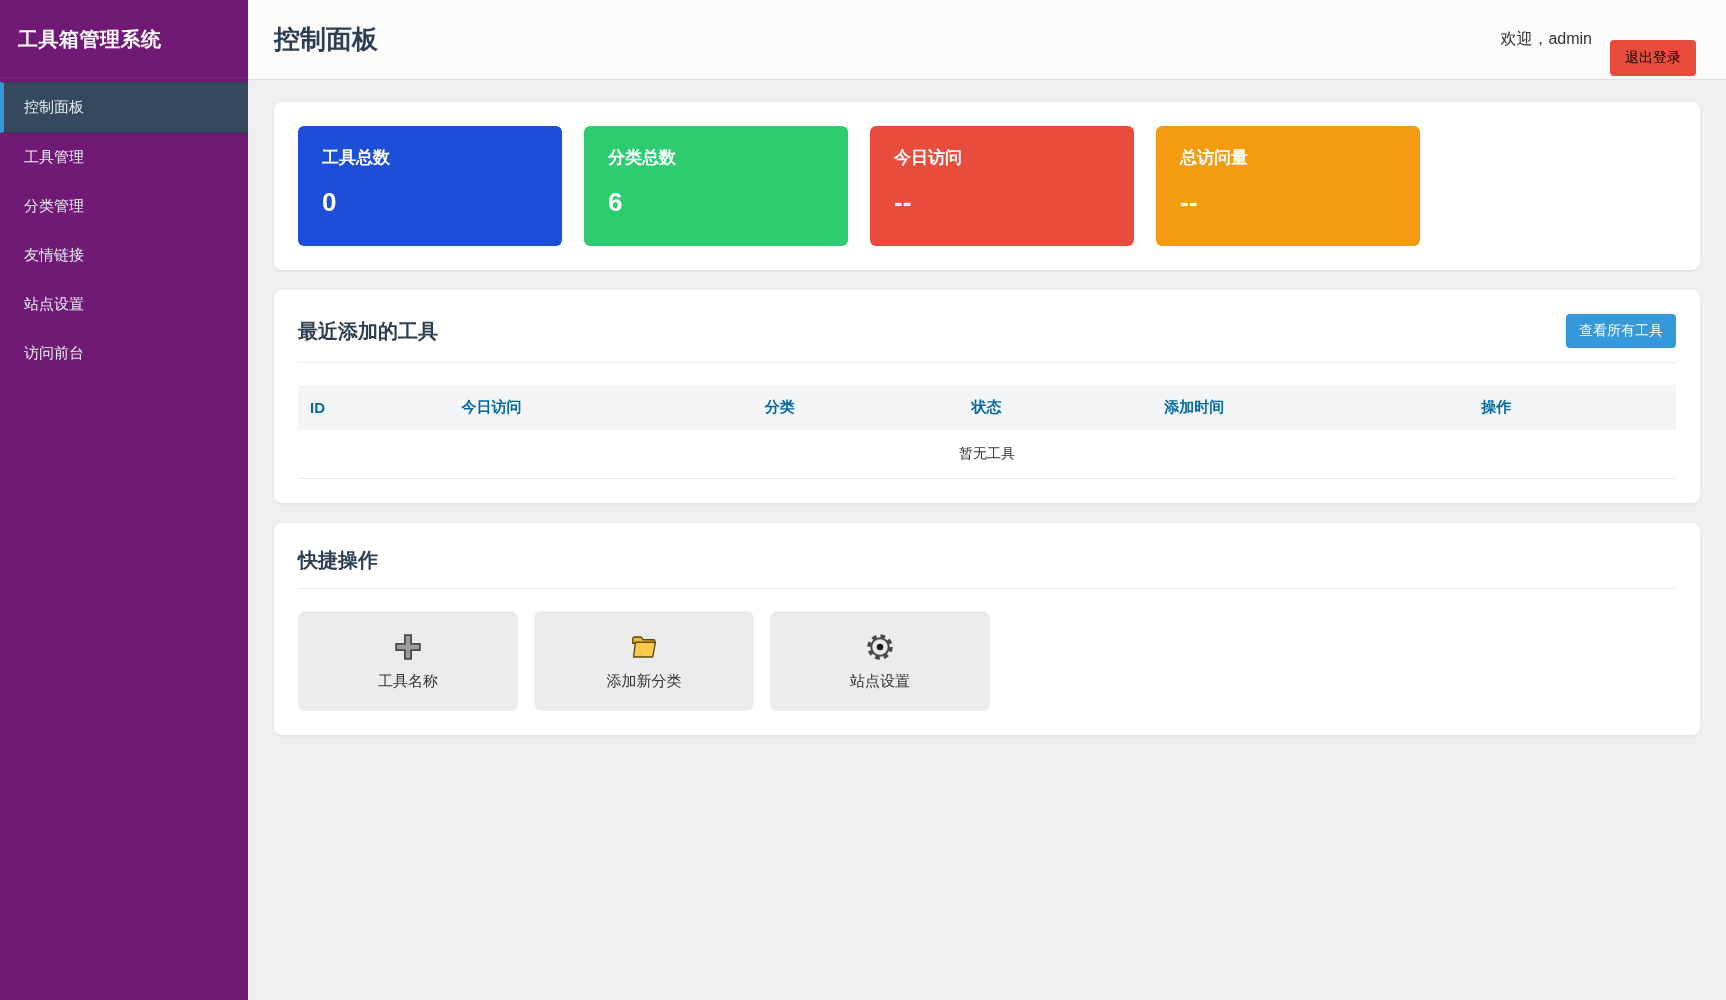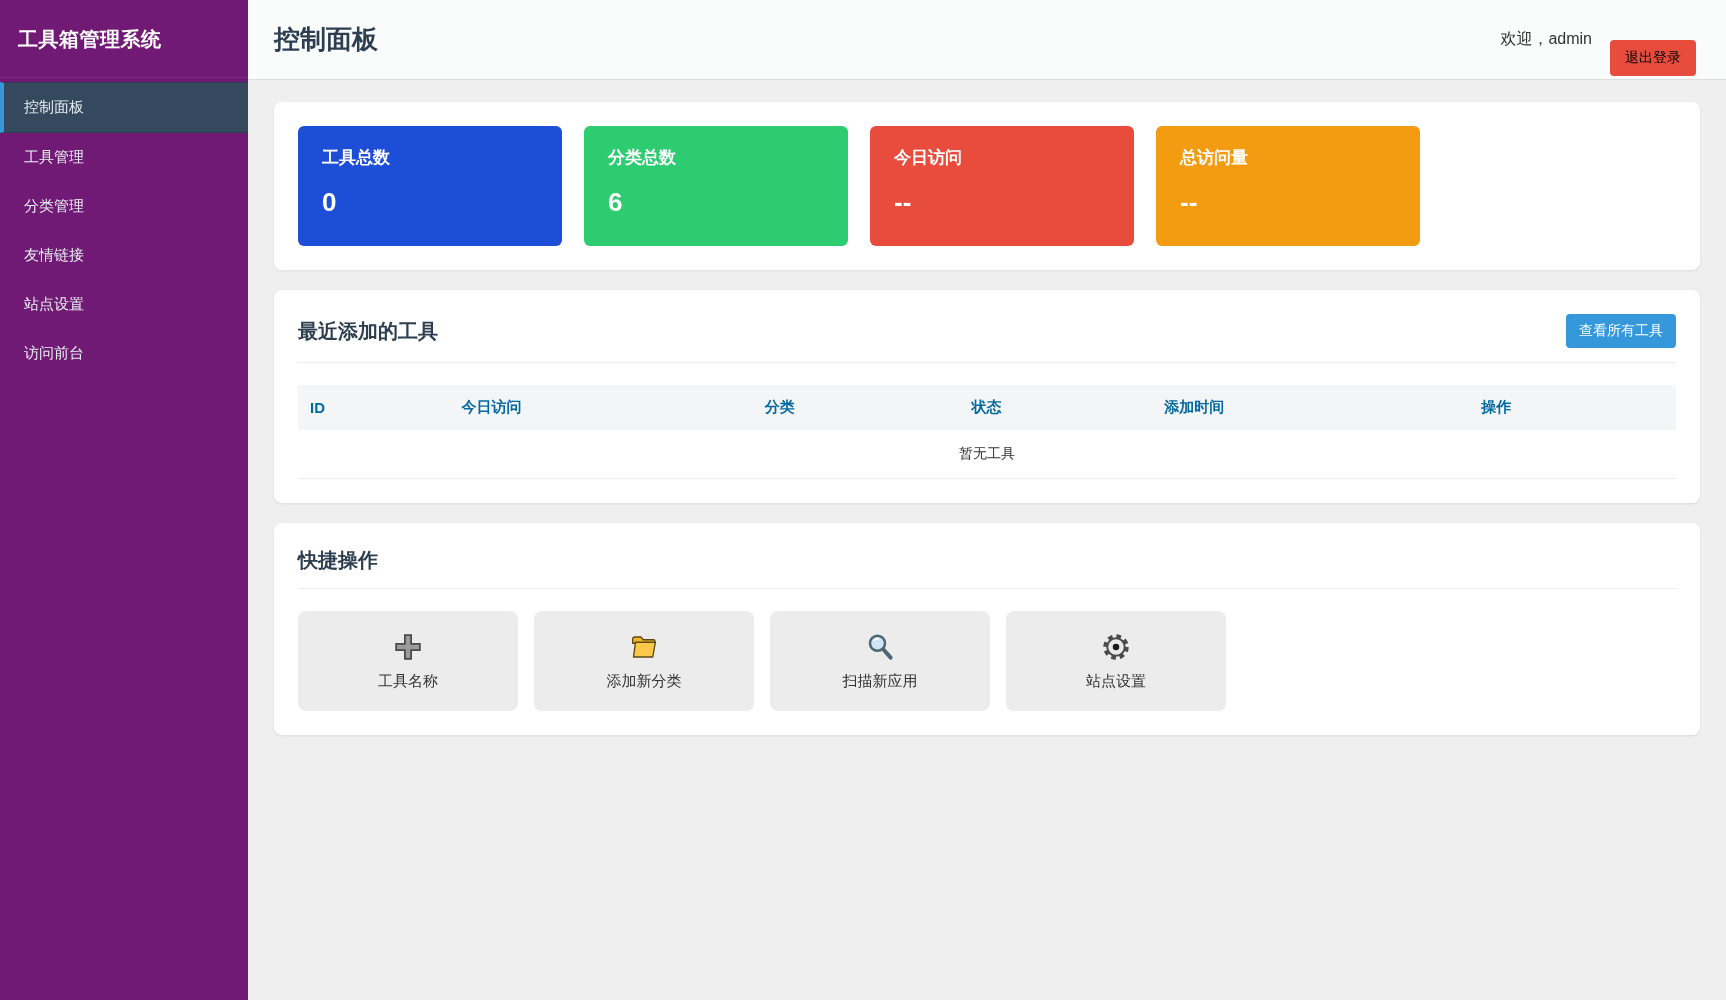--- a/index.html
+++ b/index.html
@@ -268,28 +268,20 @@
         </div>
 
         <div class="action-tile">
           <svg class="action-icon" viewBox="0 0 24 24">
             <path d="M3 5.5a1.5 1.5 0 0 1 1.5-1.5h5l2 2.2h8a1.3 1.3 0 0 1 1.3 1.3V9H3z" fill="#f2b632" stroke="#5d4a12" stroke-width="1.1"></path>
             <path d="M5.2 8.2h15.9L19 20H3.6z" fill="#fbc94a" stroke="#5d4a12" stroke-width="1.1" stroke-linejoin="round"></path>
           </svg>
           <span class="action-label">添加新分类</span>
         </div>
 
-        <div class="action-tile">
-          <svg class="action-icon" viewBox="0 0 24 24">
-            <circle cx="10" cy="9" r="6" fill="#cfe4f7" stroke="#4e6572" stroke-width="2"></circle>
-            <path d="M7.5 6.5a3.6 3.6 0 0 1 3-1" fill="none" stroke="#ffffff" stroke-width="1.4" stroke-linecap="round"></path>
-            <line x1="14.6" y1="13.8" x2="20.5" y2="20.5" stroke="#4e6572" stroke-width="3.2" stroke-linecap="round"></line>
-          </svg>
-          <span class="action-label">扫描新应用</span>
-        </div>
 
         <div class="action-tile">
           <svg class="action-icon" viewBox="0 0 24 24">
             <circle cx="12" cy="12" r="8" fill="none" stroke="#4a4a4a" stroke-width="4.4" stroke-dasharray="3.4 2.9"></circle>
             <circle cx="12" cy="12" r="7" fill="#e9e9e9" stroke="#4a4a4a" stroke-width="1.6"></circle>
             <circle cx="12" cy="12" r="2.6" fill="#1b1b1b"></circle>
           </svg>
           <span class="action-label">站点设置</span>
         </div>
 

